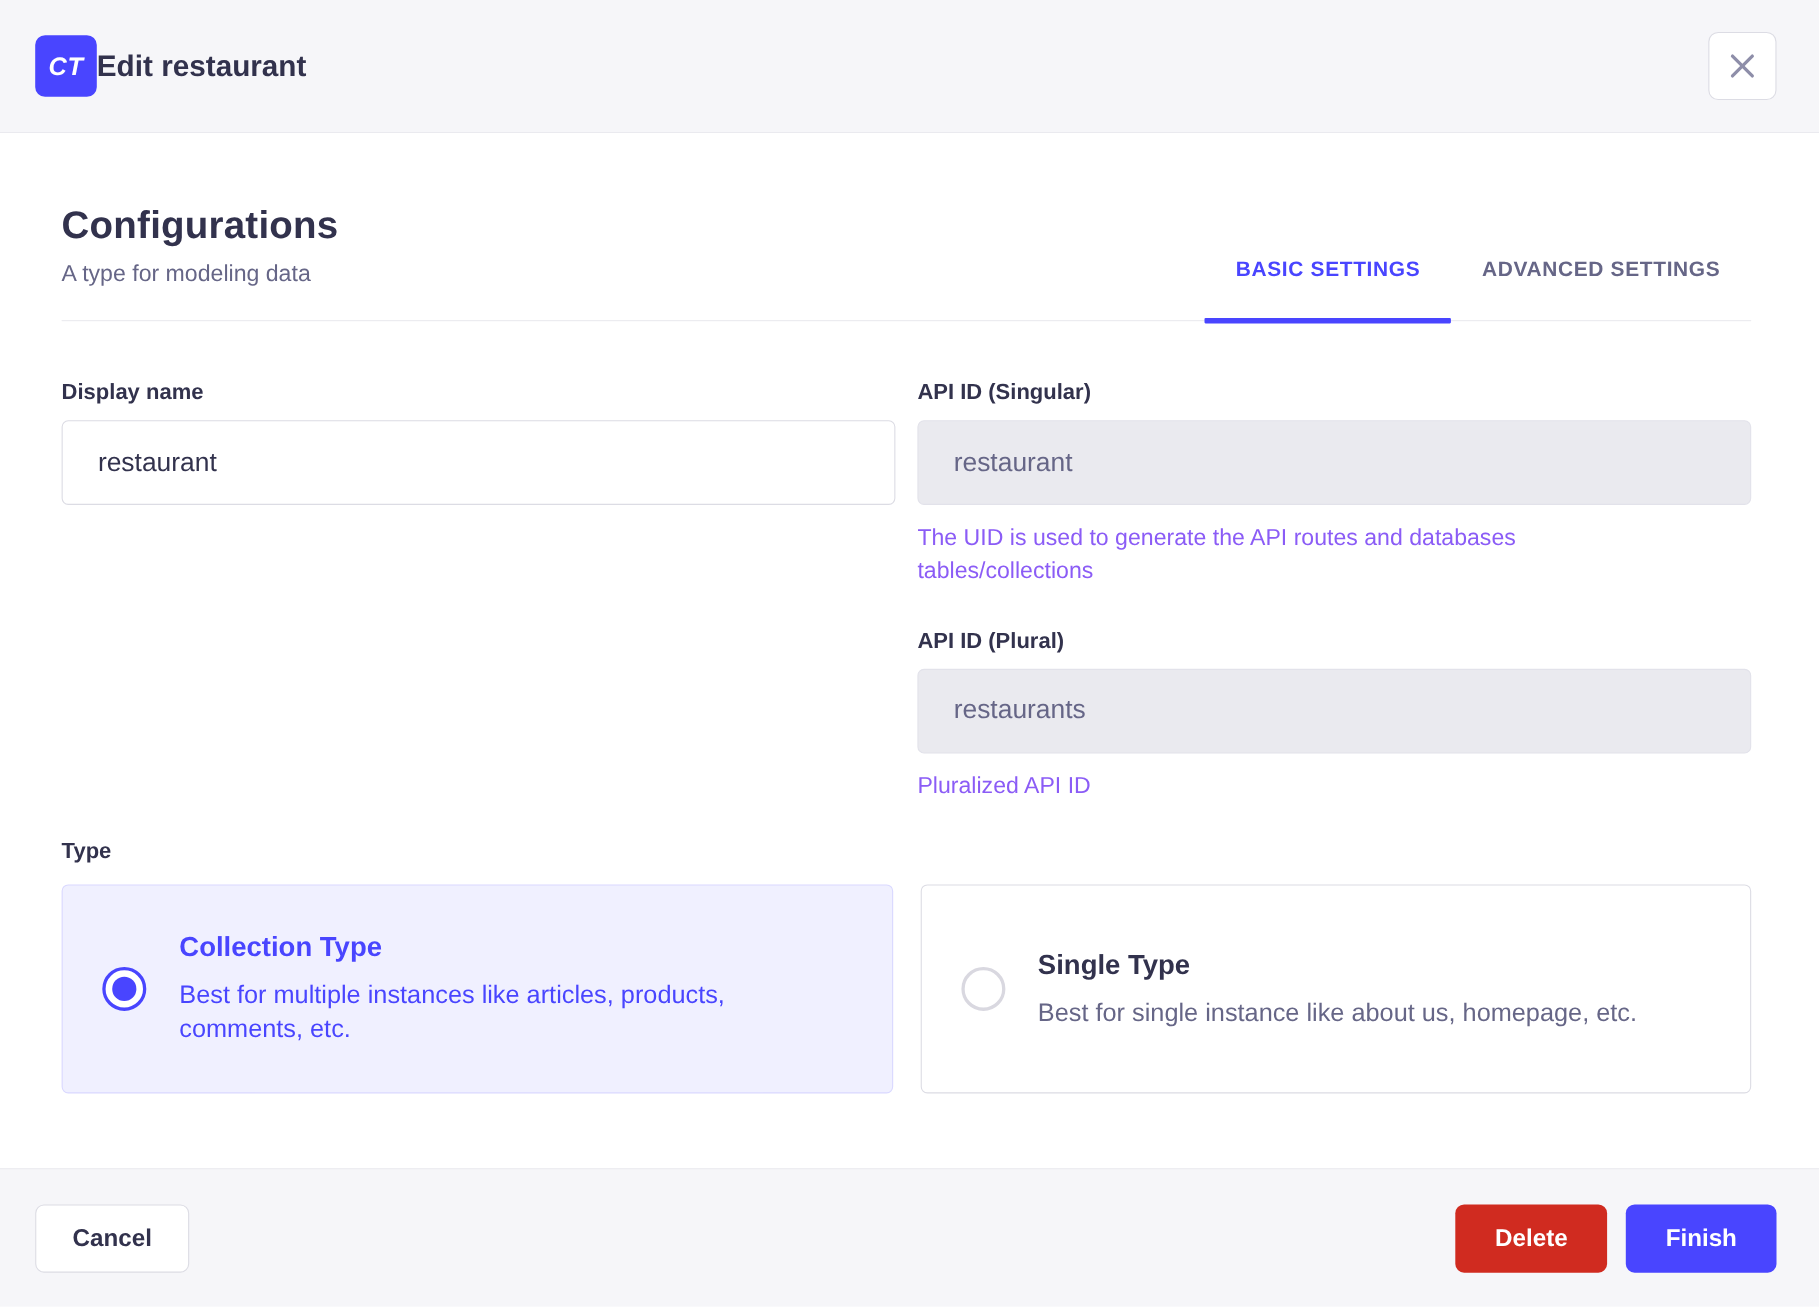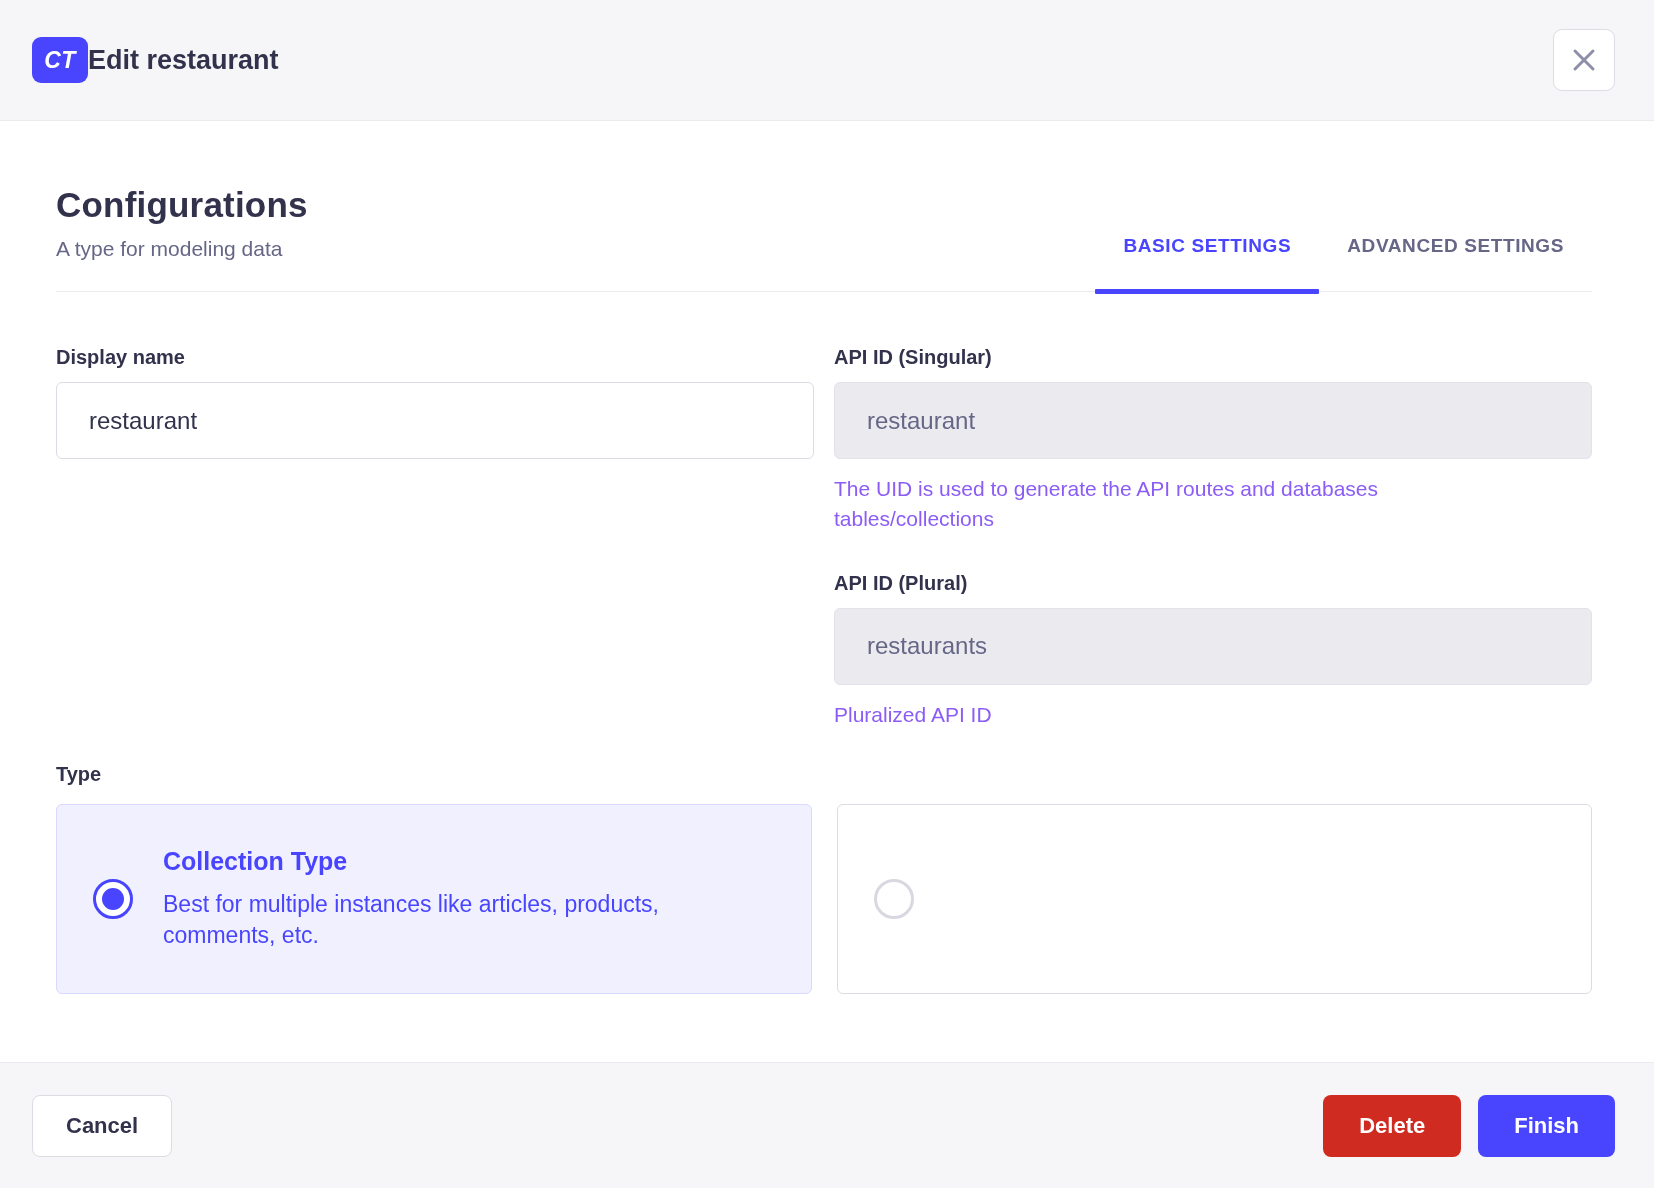--- a/index.html
+++ b/index.html
@@ -17,21 +17,21 @@
 
   
   .modal-header {
     height: 121px; flex: 0 0 121px;
     background: #f6f6f9;
     border-bottom: 1px solid #eaeaef;
     display: flex; align-items: center;
     padding: 0 39px 0 32px;
   }
   .ct-badge {
-    width: 56px; height: 46px;
+    width: 56px; height: 56px;
     background: #4945ff; border-radius: 9px;
     color: #ffffff; font-weight: bold; font-style: italic;
     font-size: 23px; letter-spacing: 0.5px;
     display: flex; align-items: center; justify-content: center;
   }
   .header-title {
     font-size: 27px; font-weight: bold; color: #32324d;
   }
   .header-spacer { flex: 1; }
   .close-btn {
@@ -211,20 +211,24 @@
           <div class="dot"></div>
         </div>
         <div class="card-text">
           <div class="card-title">Collection Type</div>
           <div class="card-desc">Best for multiple instances like articles, products, comments, etc.</div>
         </div>
       </div>
 
       <div class="type-card unselected">
         <div class="radio off"></div>
+        <div class="card-text">
+          <div class="card-title">Single Type</div>
+          <div class="card-desc">Best for single instance like about us, homepage, etc.</div>
+        </div>
       </div>
     </div>
 
   </div>
 
   <div class="modal-footer">
     <button class="btn btn-cancel">Cancel</button>
     <div class="footer-spacer"></div>
     <button class="btn btn-delete">Delete</button>
     <button class="btn btn-finish">Finish</button>

